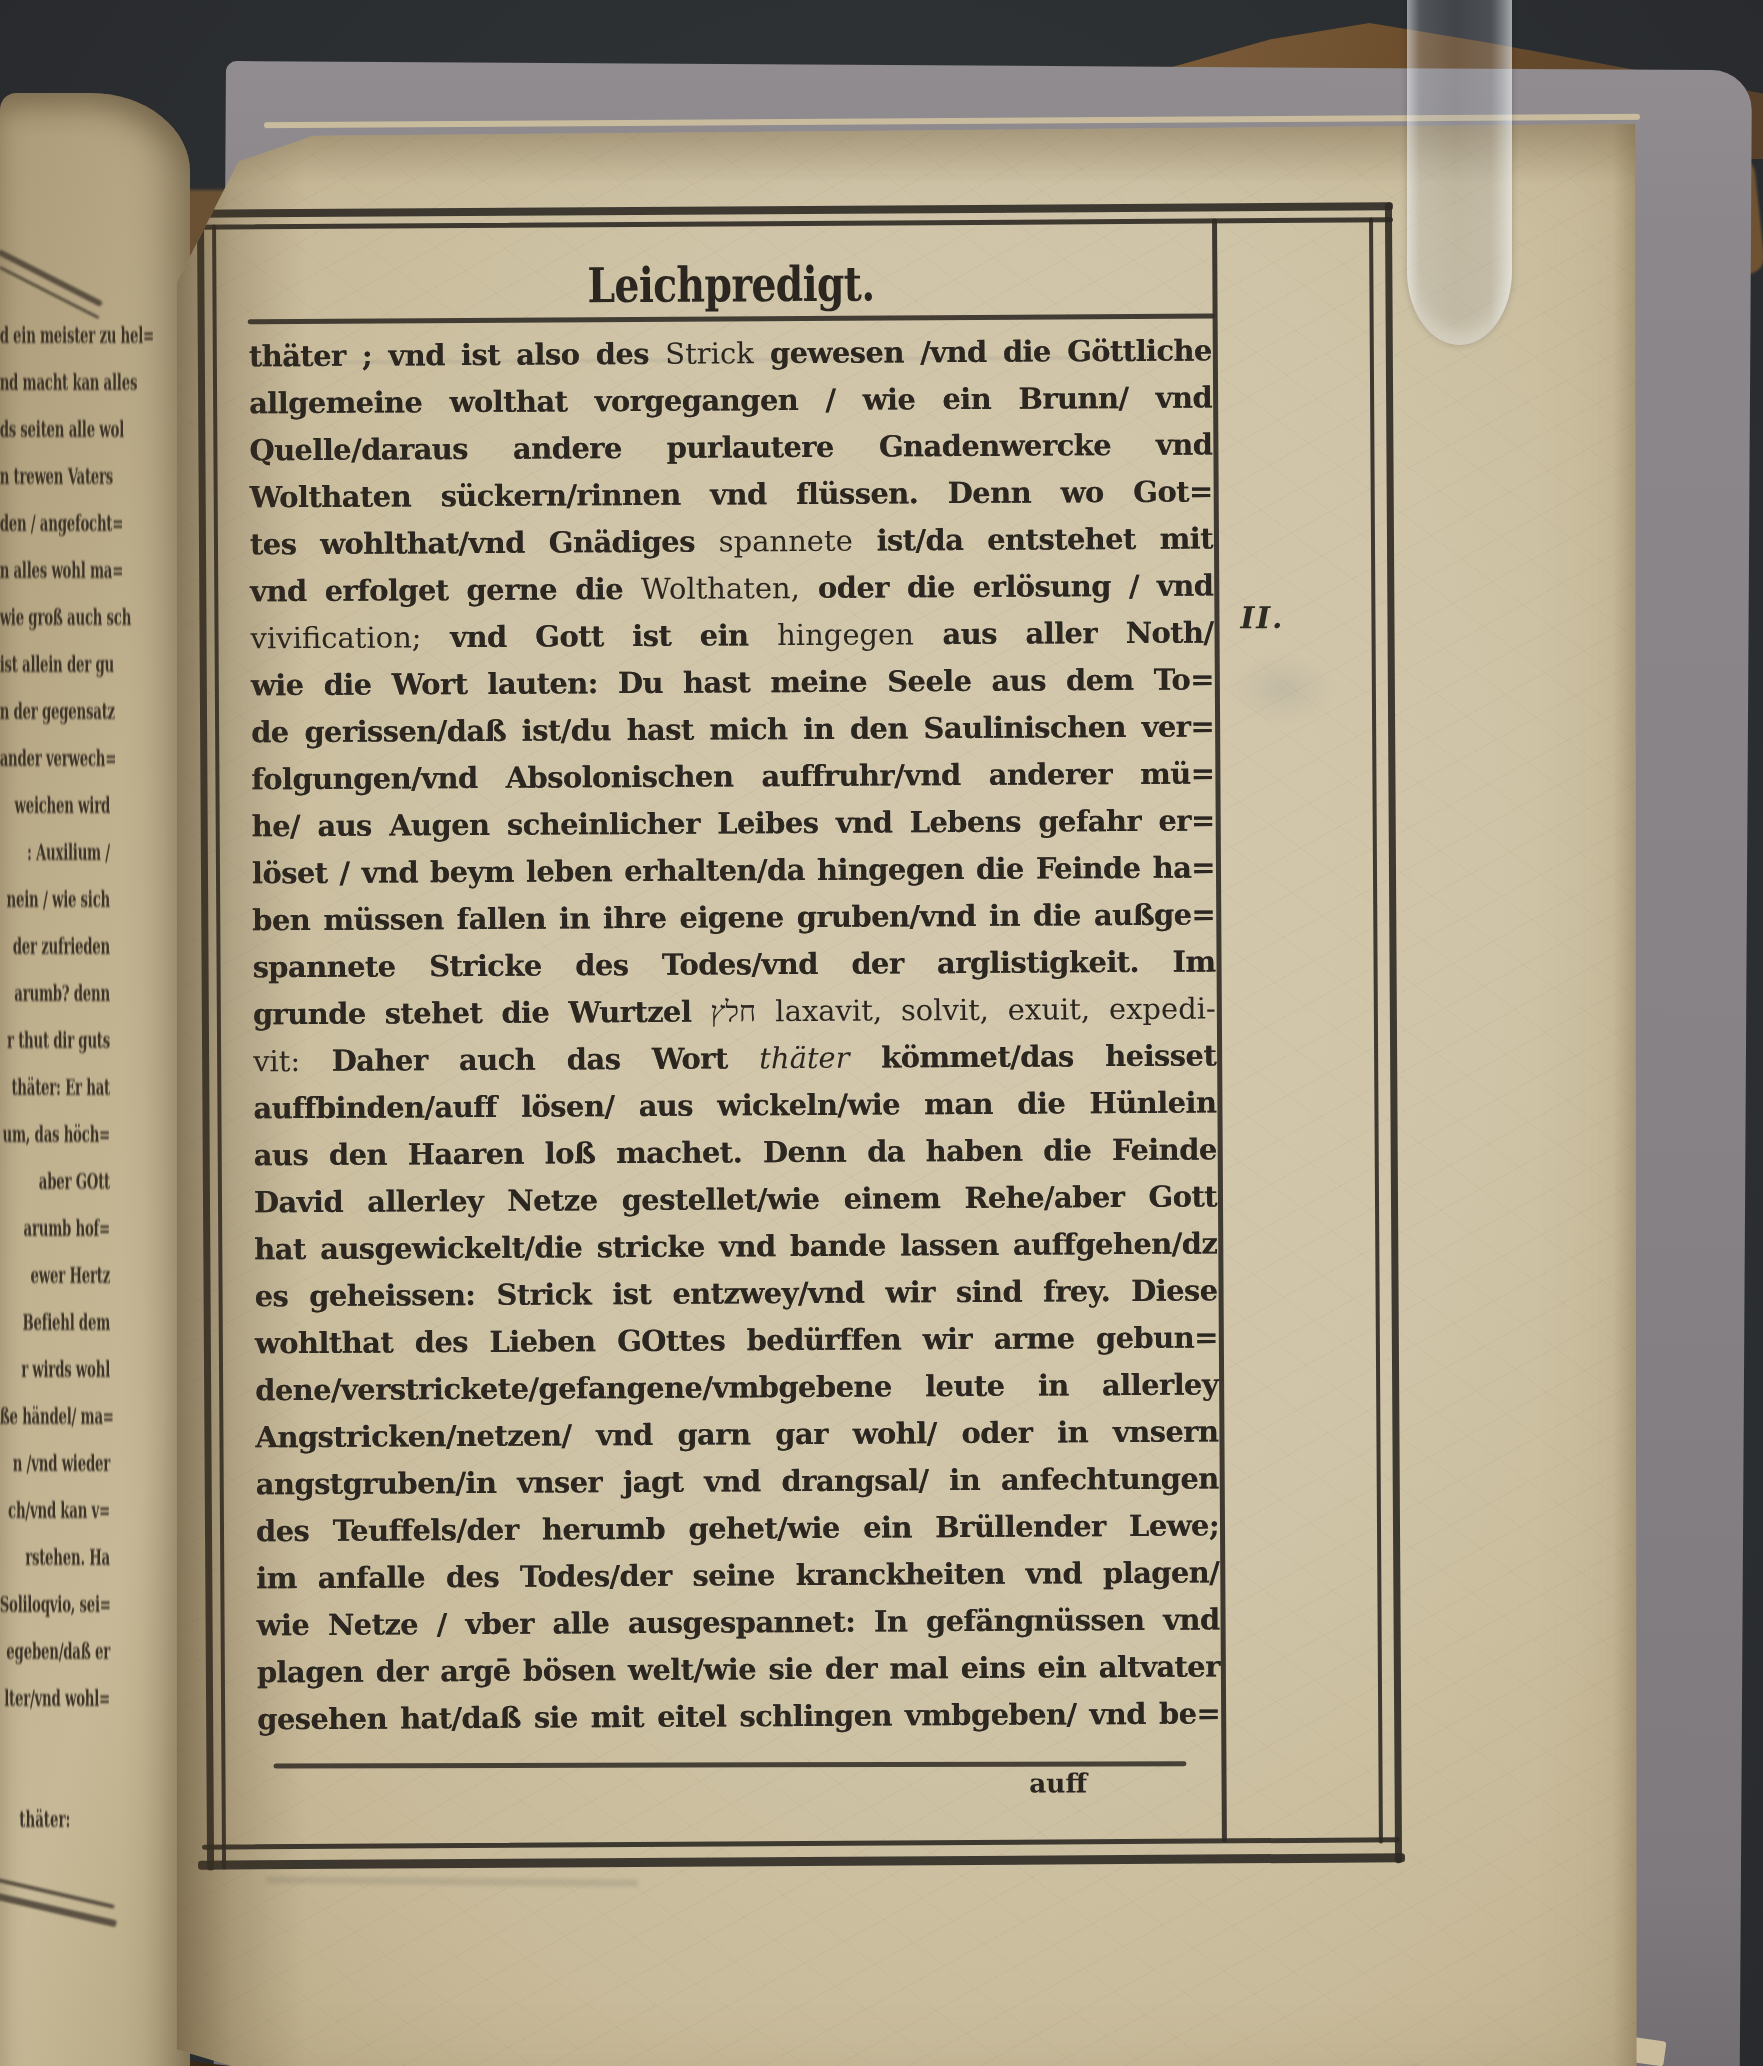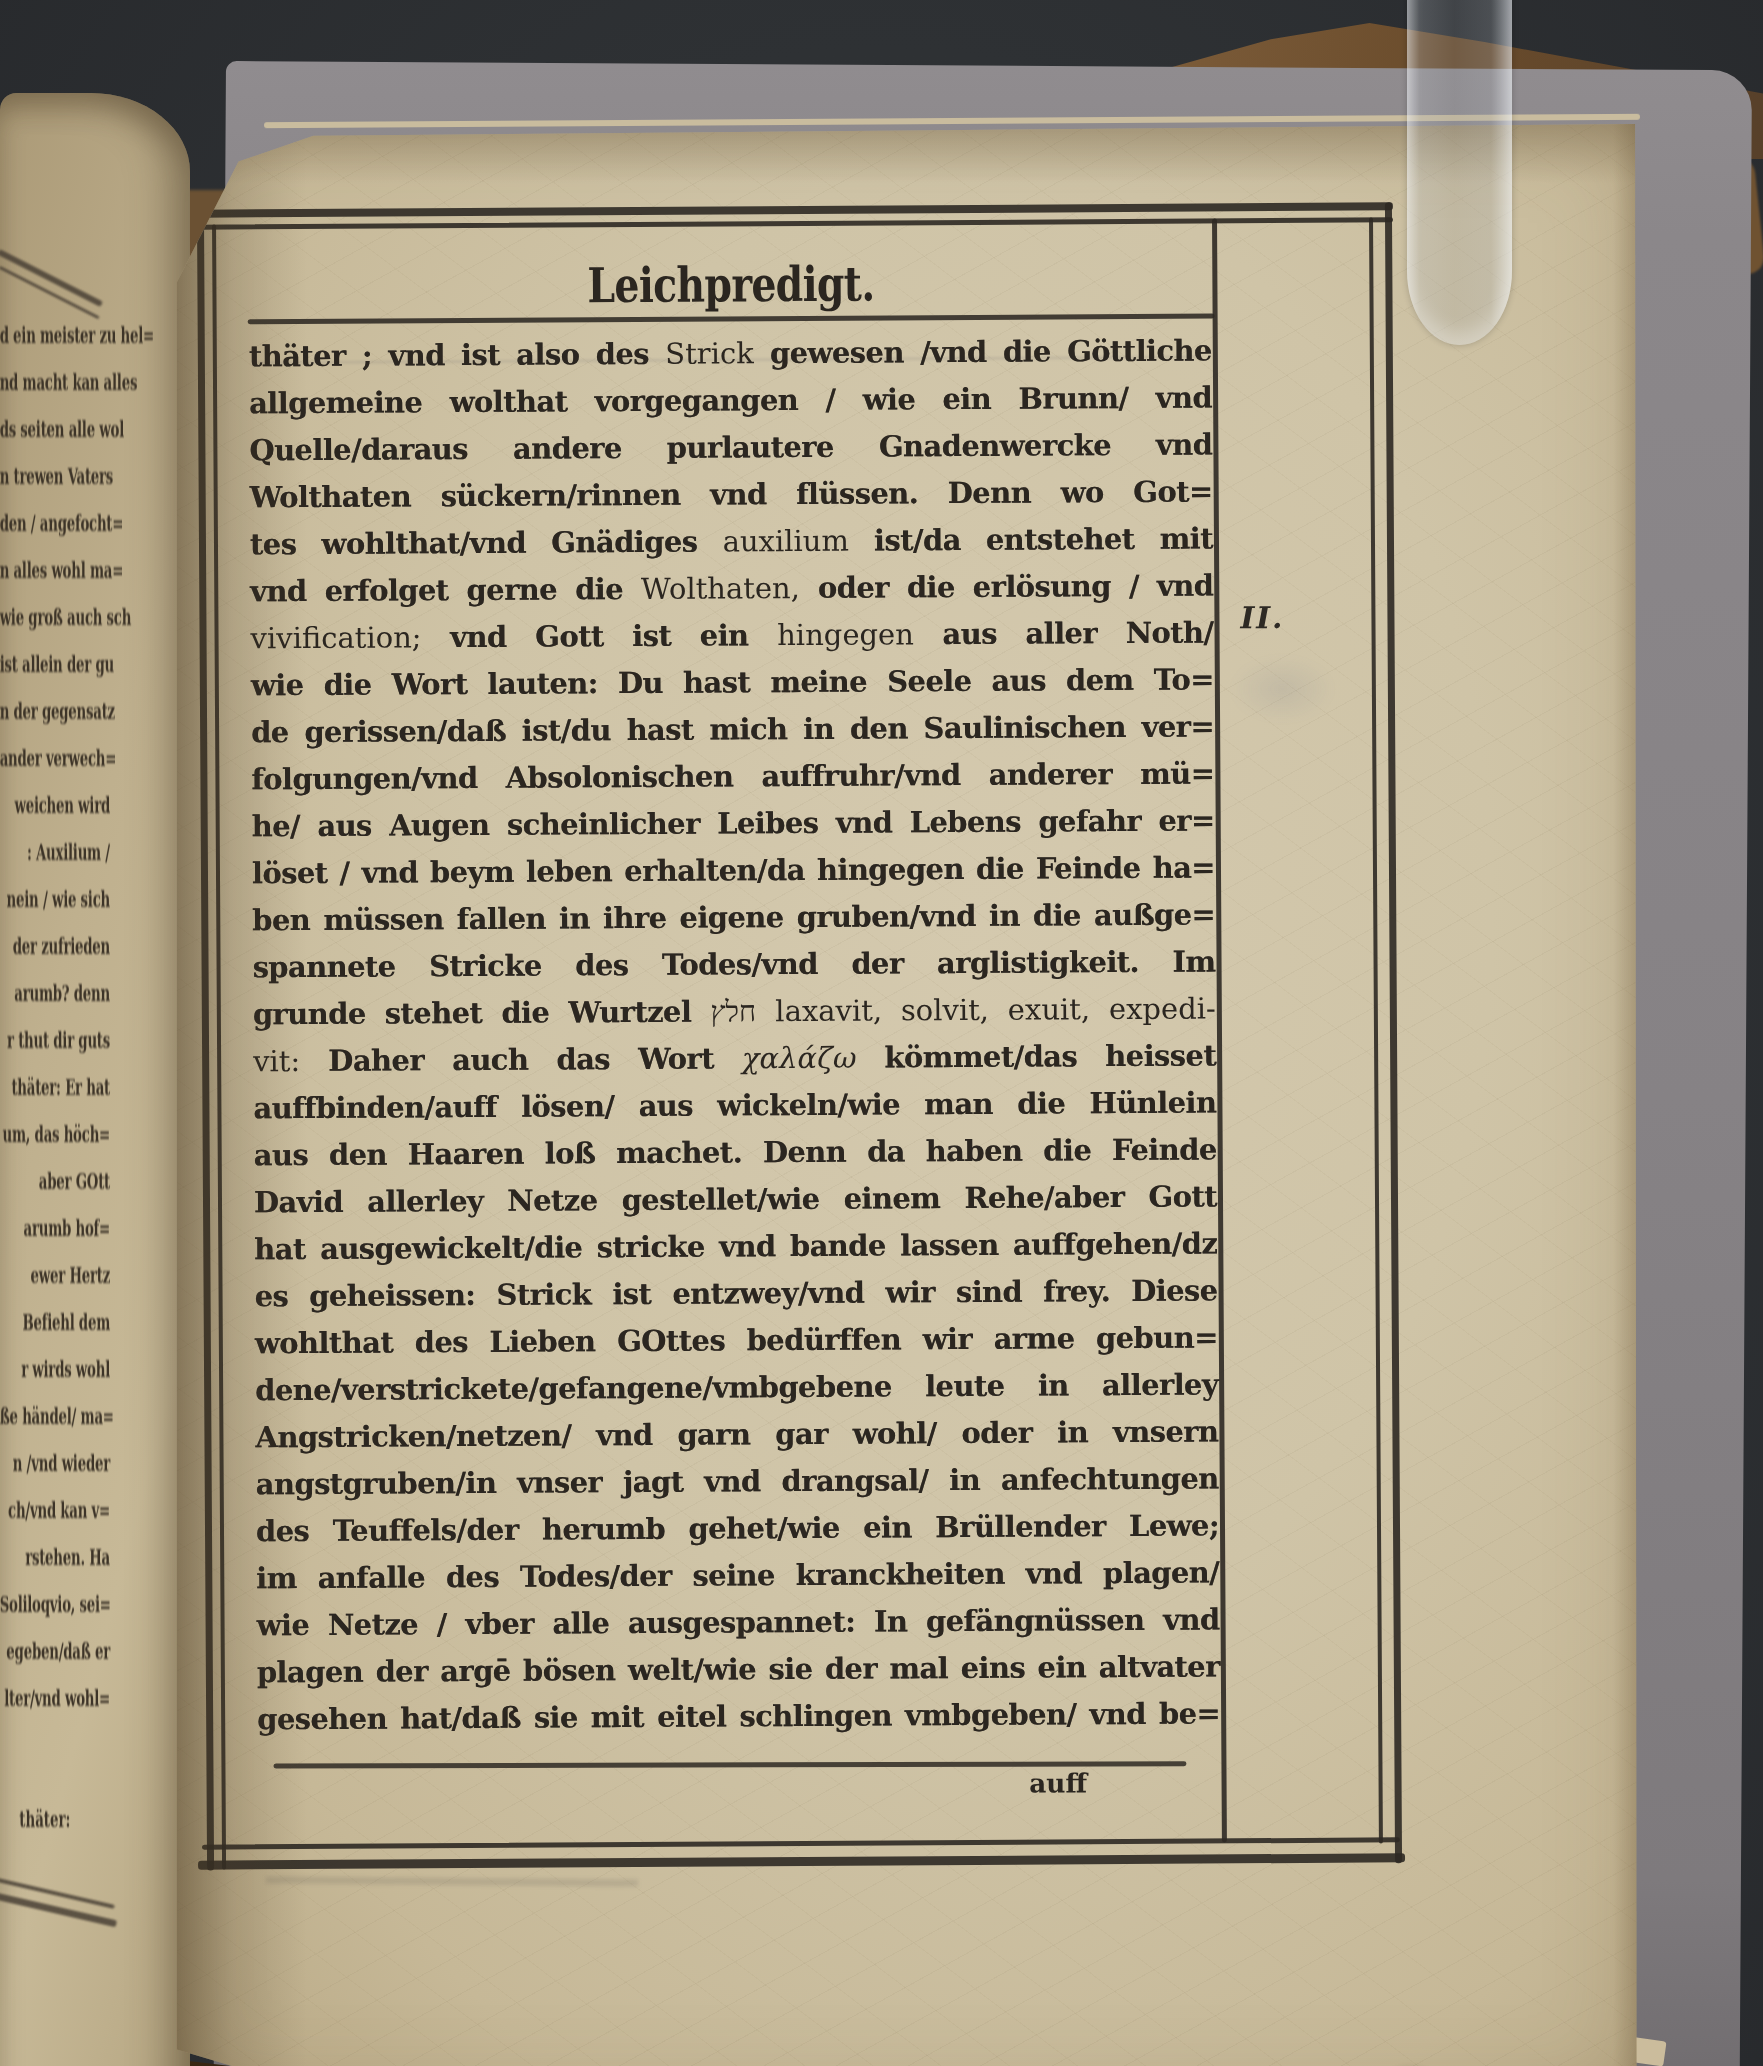--- a/index.html
+++ b/index.html
@@ -187,32 +187,32 @@
 
       <div class="abs header">Leichpredigt.</div>
       <div class="rule r-head"></div>
       <div class="abs ghost-line"></div>
 
       <div class="abs body-text" id="body-lines">
           <div class="bl"><span>thäter ; vnd ist also des </span><span class="seg-a">Strick</span><span> gewesen /vnd die Göttliche</span></div>
           <div class="bl"><span>allgemeine wolthat vorgegangen / wie ein Brunn/ vnd</span></div>
           <div class="bl"><span>Quelle/daraus andere purlautere Gnadenwercke vnd</span></div>
           <div class="bl"><span>Wolthaten sückern/rinnen vnd flüssen. Denn wo Got=</span></div>
-          <div class="bl"><span>tes wohlthat/vnd Gnädiges </span><span class="seg-a">auxilium</span><span> ist/da entstehet mit</span></div>
+          <div class="bl"><span>tes wohlthat/vnd Gnädiges </span><span class="seg-a">spannete</span><span> ist/da entstehet mit</span></div>
           <div class="bl"><span>vnd erfolget gerne die </span><span class="seg-a">Wolthaten,</span><span> oder die erlösung / vnd</span></div>
           <div class="bl"><span class="seg-a">vivification;</span><span> vnd Gott ist ein </span><span class="seg-a">hingegen</span><span> aus aller Noth/</span></div>
           <div class="bl"><span>wie die Wort lauten: Du hast meine Seele aus dem To=</span></div>
           <div class="bl"><span>de gerissen/daß ist/du hast mich in den Saulinischen ver=</span></div>
           <div class="bl"><span>folgungen/vnd Absolonischen auffruhr/vnd anderer mü=</span></div>
           <div class="bl"><span>he/ aus Augen scheinlicher Leibes vnd Lebens gefahr er=</span></div>
           <div class="bl"><span>löset / vnd beym leben erhalten/da hingegen die Feinde ha=</span></div>
           <div class="bl"><span>ben müssen fallen in ihre eigene gruben/vnd in die außge=</span></div>
           <div class="bl"><span>spannete Stricke des Todes/vnd der arglistigkeit.  Im</span></div>
           <div class="bl"><span>grunde stehet die Wurtzel </span><span class="seg-h">חלץ</span><span> </span><span class="seg-a">laxavit, solvit, exuit, expedi-</span></div>
-          <div class="bl"><span class="seg-a">vit:</span><span> Daher auch das Wort </span><span class="seg-g">χαλάζω</span><span> kömmet/das heisset</span></div>
+          <div class="bl"><span class="seg-a">vit:</span><span> Daher auch das Wort </span><span class="seg-g">thäter</span><span> kömmet/das heisset</span></div>
           <div class="bl"><span>auffbinden/auff lösen/ aus wickeln/wie man die Hünlein</span></div>
           <div class="bl"><span>aus den Haaren loß machet. Denn da haben die Feinde</span></div>
           <div class="bl"><span>David allerley Netze gestellet/wie einem Rehe/aber Gott</span></div>
           <div class="bl"><span>hat ausgewickelt/die stricke vnd bande lassen auffgehen/dz</span></div>
           <div class="bl"><span>es geheissen: Strick ist entzwey/vnd wir sind frey. Diese</span></div>
           <div class="bl"><span>wohlthat des Lieben GOttes bedürffen wir arme gebun=</span></div>
           <div class="bl"><span>dene/verstrickete/gefangene/vmbgebene leute in allerley</span></div>
           <div class="bl"><span>Angstricken/netzen/ vnd garn gar wohl/ oder in vnsern</span></div>
           <div class="bl"><span>angstgruben/in vnser jagt vnd drangsal/ in anfechtungen</span></div>
           <div class="bl"><span>des Teuffels/der herumb gehet/wie ein Brüllender Lewe;</span></div>

